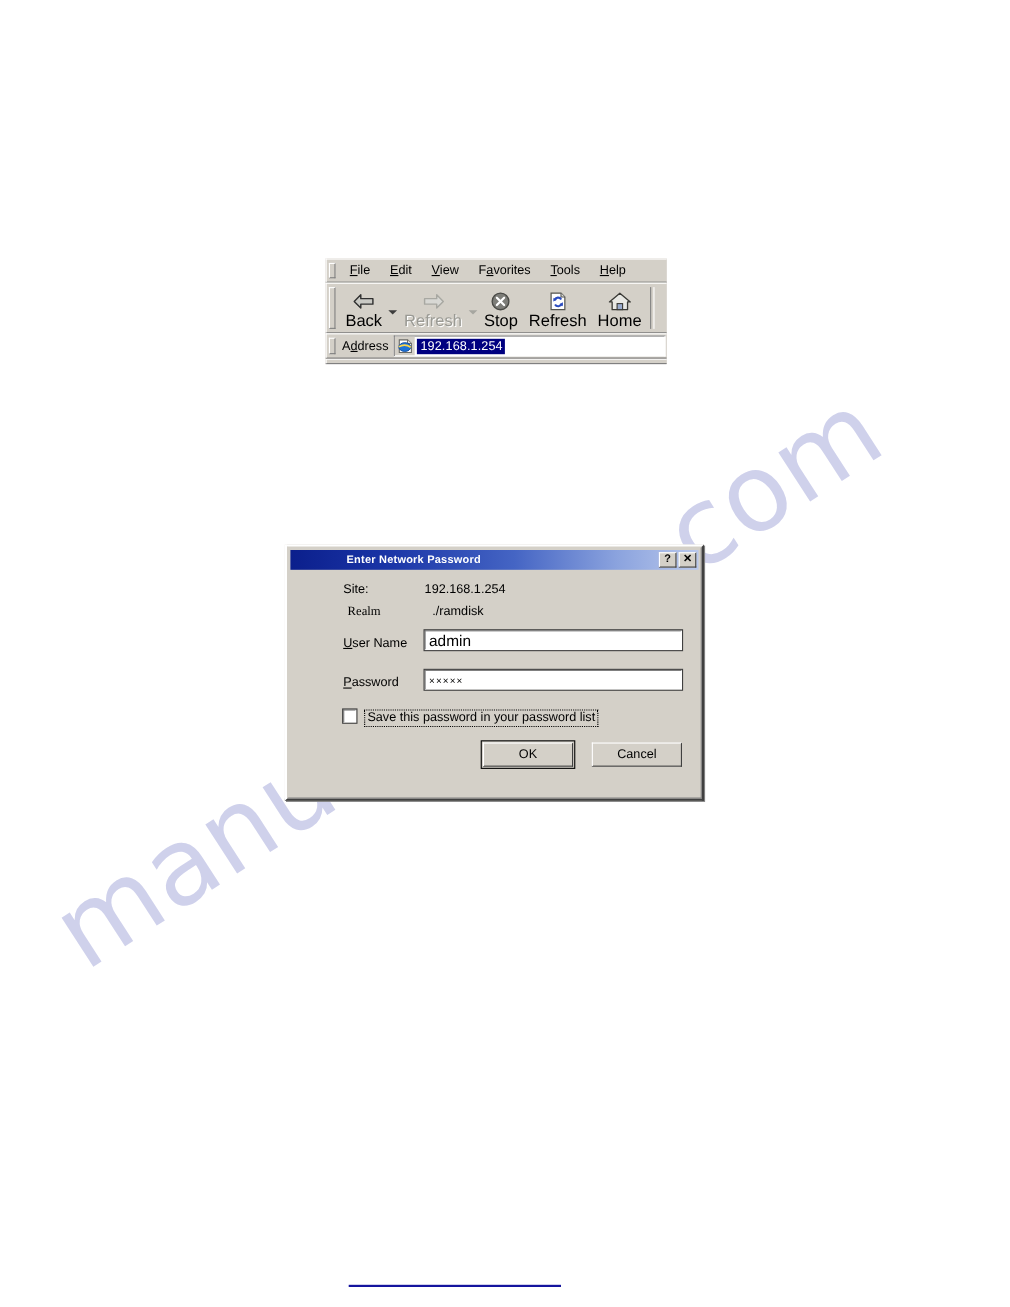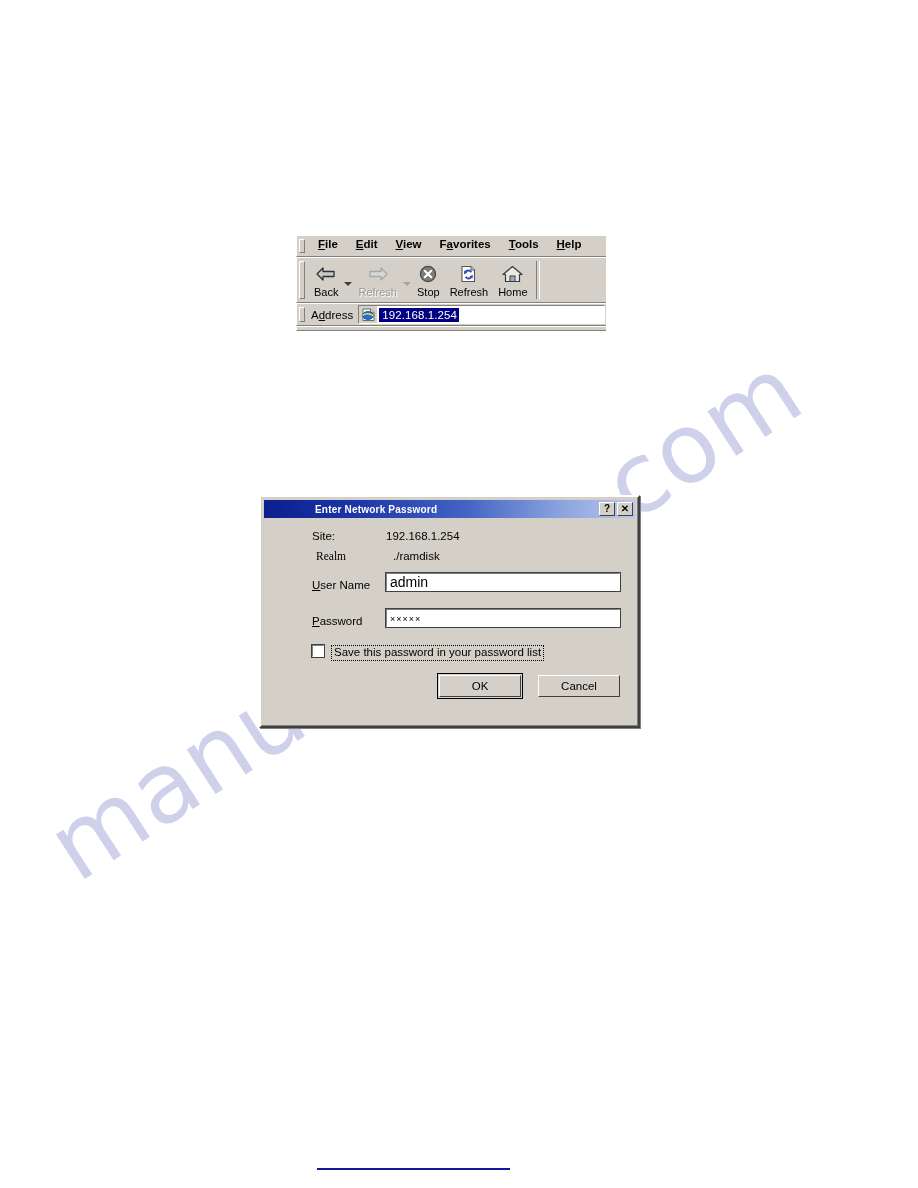--- a/index.html
+++ b/index.html
@@ -69,22 +69,21 @@
     border-top: 1px solid #ffffff;
     border-right: 1px solid #808080;
     border-bottom: 1px solid #808080;
   }
 
   
   #menu-bar {
     height: 22px;
     padding-left: 12px;
     display: flex;
-    align-items: flex-start;
-    font-weight: bold;
+    align-items: center;
   }
   .menu-item {
     padding: 2px 9px;
     font-size: 11.5px;
     font-family: "Liberation Sans", sans-serif;
     color: #000;
     white-space: nowrap;
     cursor: default;
   }
   .menu-item u { text-decoration: underline; }
@@ -104,21 +103,21 @@
     padding: 2px 5px 1px 5px;
     cursor: default;
   }
   .tb-icon {
     height: 22px;
     display: flex;
     align-items: center;
     justify-content: center;
   }
   .tb-label {
-    font-size: 11px;
+    font-size: 15px;
     line-height: 12px;
     margin-top: 1px;
     color: #000;
   }
   .tb-btn.disabled .tb-label { color: #9a9a94; text-shadow: 1px 1px 0 #fff; }
   .tb-drop {
     display: flex;
     align-items: flex-end;
     padding-bottom: 16px;
     padding-left: 1px;

